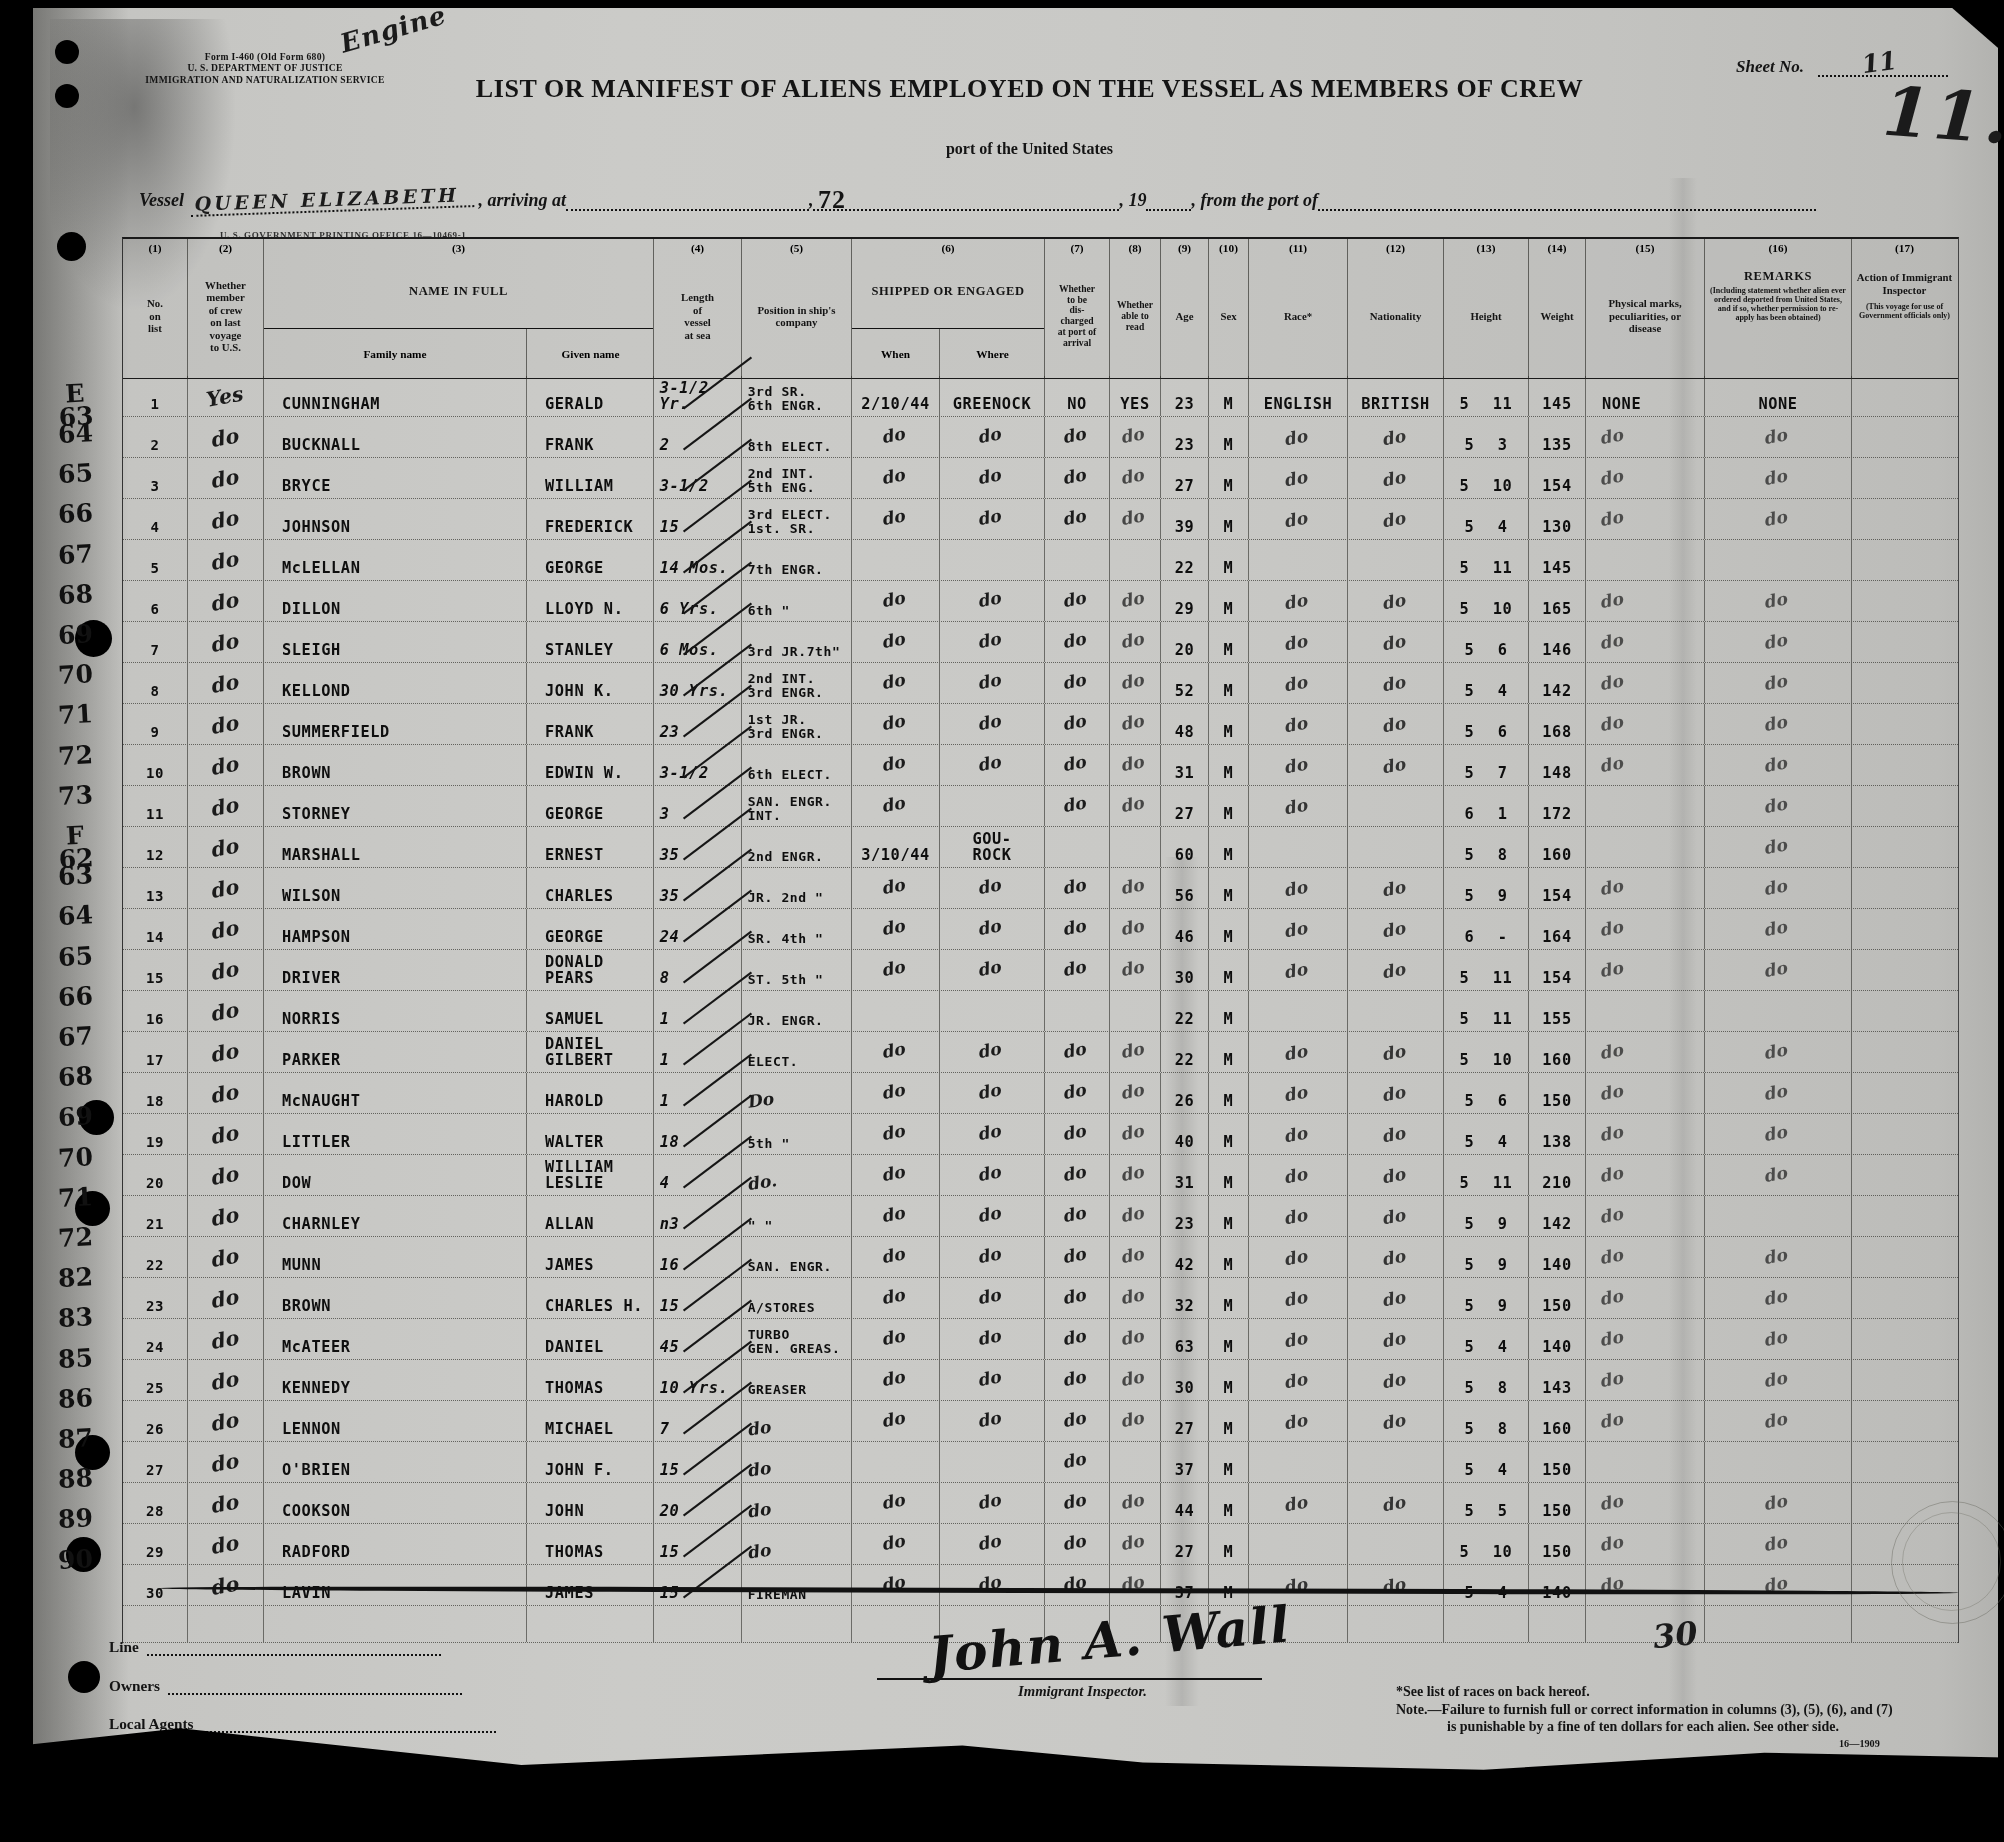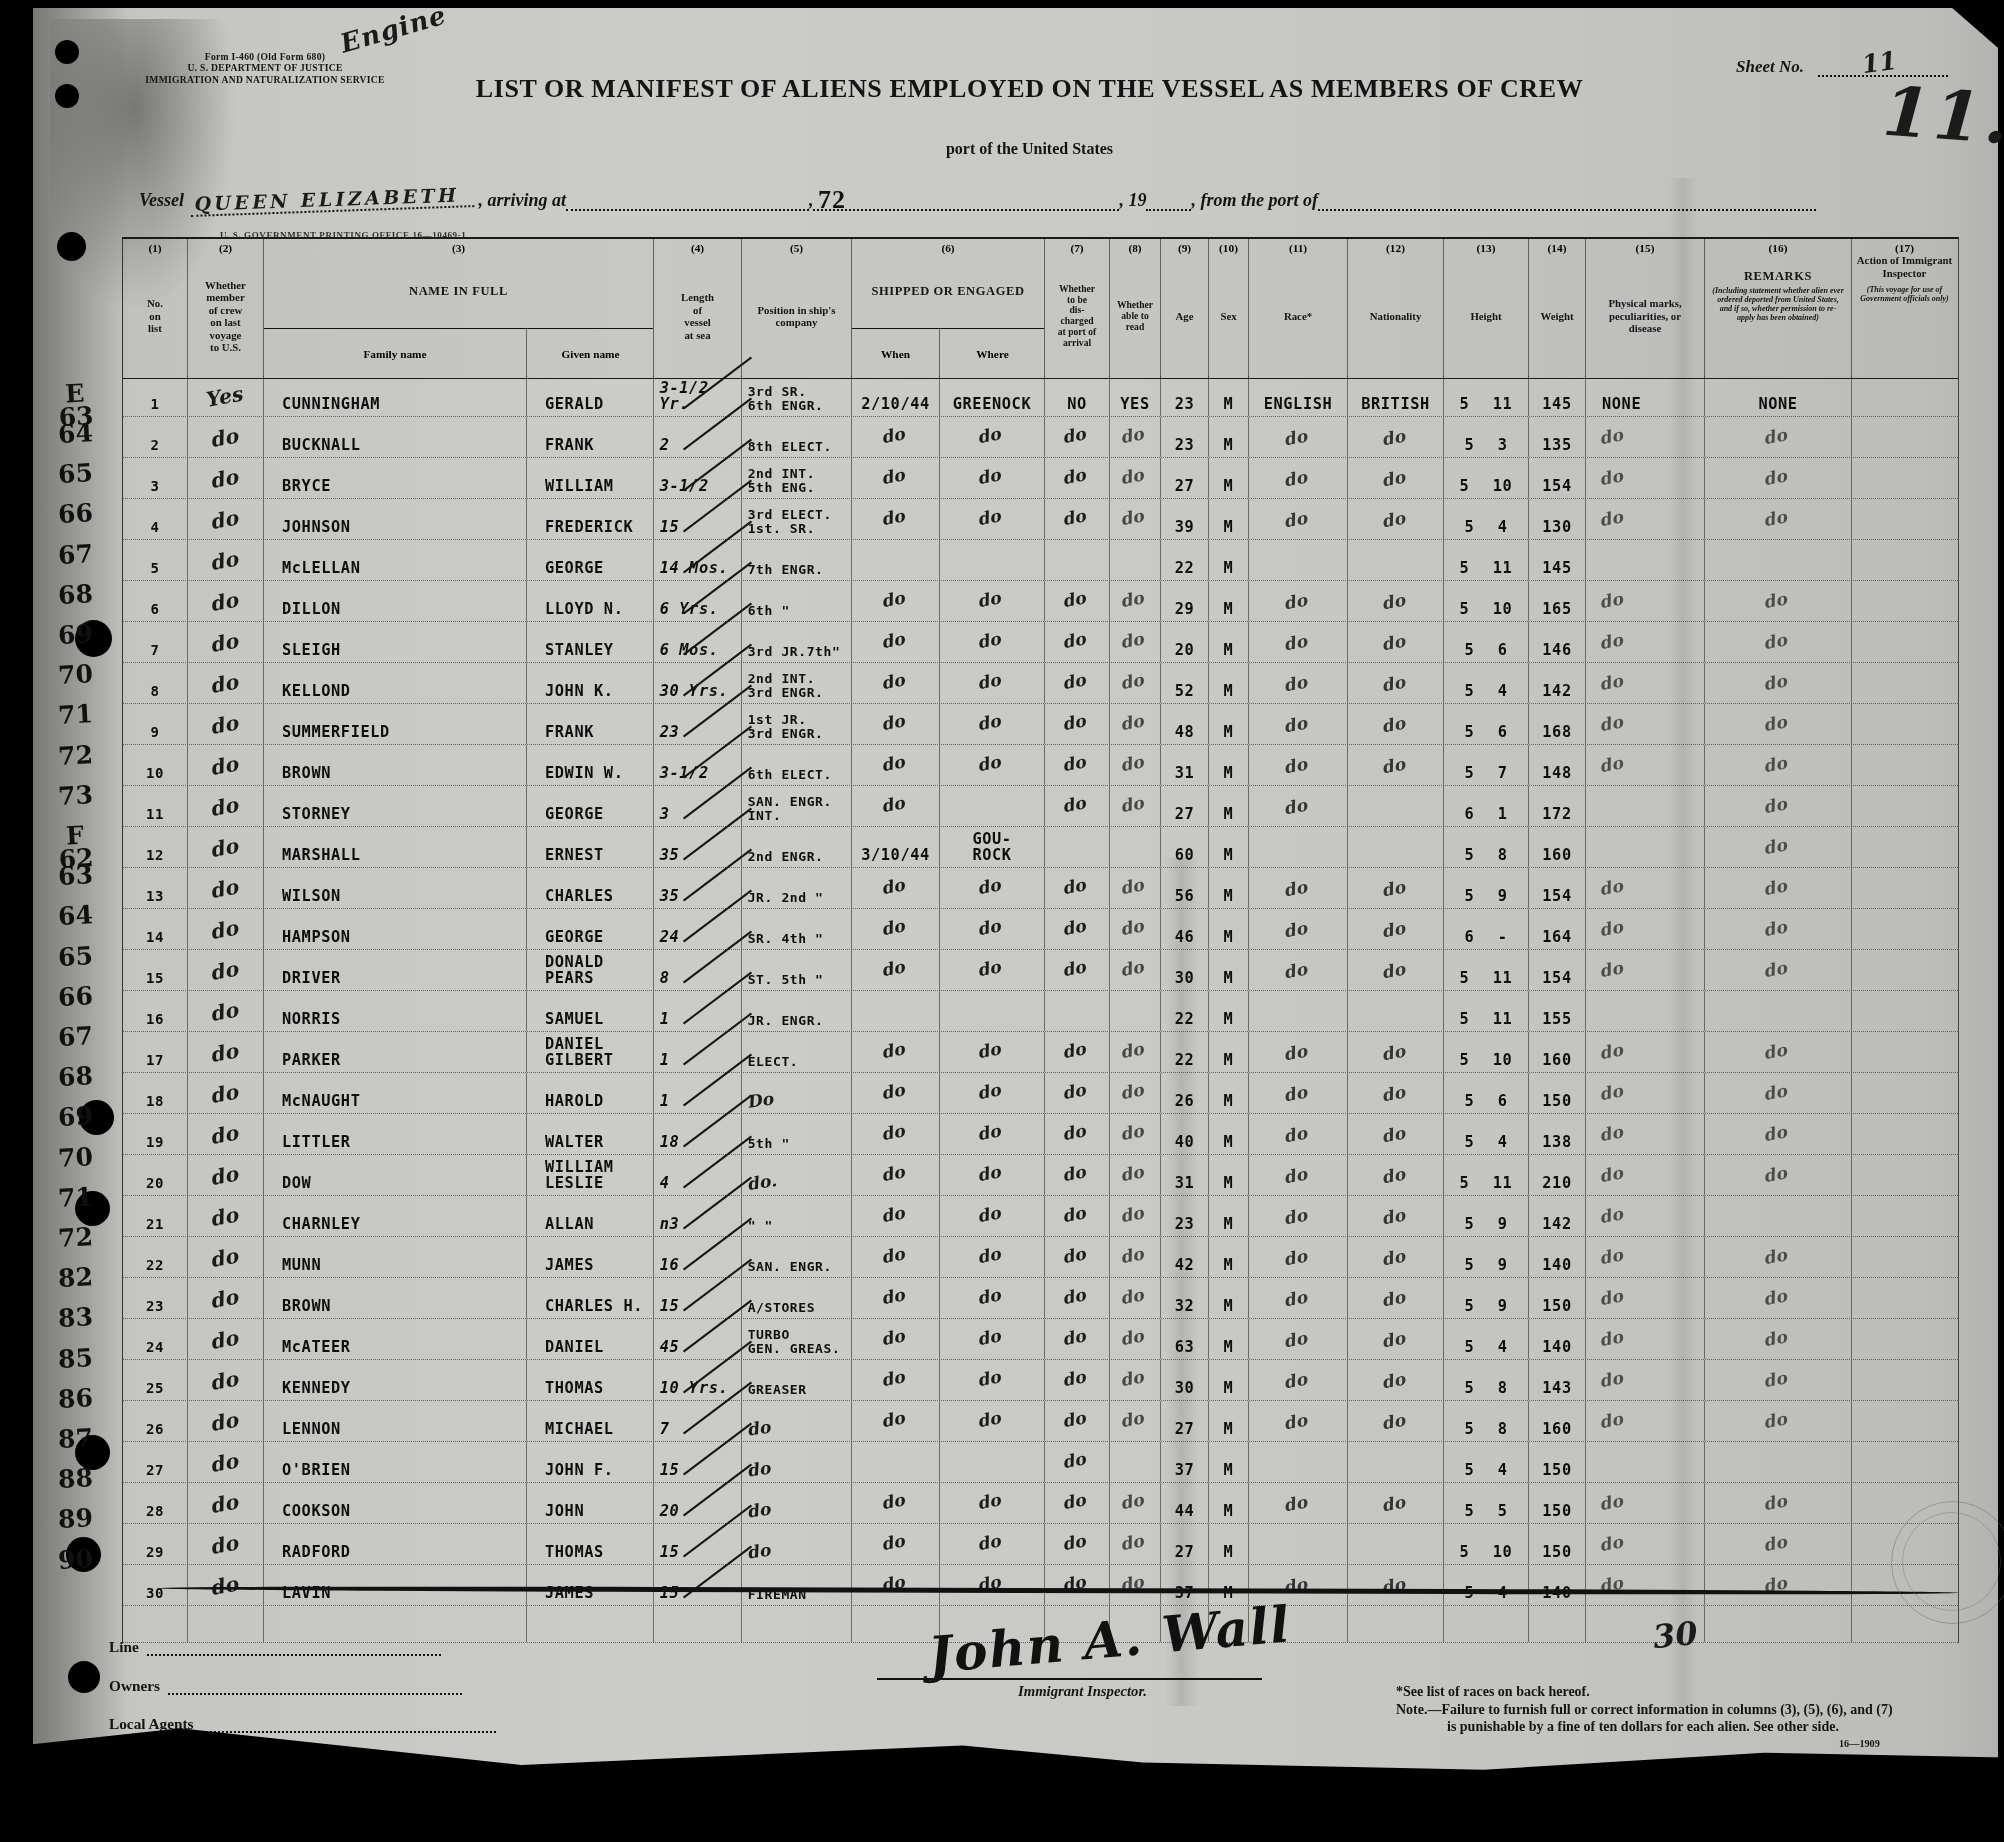--- a/index.html
+++ b/index.html
@@ -39,21 +39,21 @@
 
   :root{--cols:65px 76px 263px 127px 88px 110px 88px 105px 65px 51px 48px 40px 99px 96px 85px 57px 119px 147px 105px;}
   .thead{position:absolute;left:89px;top:229px;width:1835px;height:139px;display:grid;grid-template-columns:var(--cols);
     border-top:2.3px double #1a1a1a;border-bottom:1.7px solid #1a1a1a;border-left:1.7px double #333;border-right:0.6px solid #444;
     background:rgba(0,0,0,0.015);}
   .hcell{border-right:0.6px solid rgba(45,45,40,.65);display:flex;flex-direction:column;align-items:center;padding-top:3.4px;position:relative;}
   .hcell:last-child{border-right:none;}
   .colnum{font-size:11.3px;font-weight:700;font-family:"Liberation Serif",serif;}
   .hlabel{flex-grow:1;display:flex;align-items:center;text-align:center;font-size:10.8px;line-height:12.5px;font-weight:700;font-family:"Liberation Serif",serif;color:#141414;}
   .hlabel.big{font-size:12.5px;letter-spacing:0.6px;}
-  .hsub{font-size:8px;line-height:9px;text-align:center;font-weight:700;margin-bottom:4.5px;color:#141414;font-style:italic;}
+  .hsub{font-size:8px;line-height:9px;text-align:center;font-weight:700;margin-bottom:4.5px;color:#141414;}
   .subrow{width:100%;display:grid;border-top:1.7px solid #111;height:49px;}
   .subrow div{display:flex;align-items:center;justify-content:center;font-size:11.3px;font-weight:700;border-right:0.6px solid rgba(45,45,40,.65);}
   .subrow div:last-child{border-right:none;}
   .name-sub{grid-template-columns:263px 127px;}
   .ship-sub{grid-template-columns:88px 105px;}
 
   .tbody{position:absolute;left:89px;top:368px;width:1835px;border-left:1.7px double #333;border-right:0.6px solid #444;}
   .grid-row{display:grid;grid-template-columns:var(--cols);height:40px;border-bottom:0.6px dotted rgba(55,55,50,.7);}
   .cell{border-right:0.6px solid rgba(45,45,40,.6);position:relative;display:flex;align-items:flex-end;padding-bottom:3.4px;overflow:visible;}
   .cell:last-child{border-right:none;}
@@ -220,21 +220,21 @@
     <div class="hcell">
         <span class="colnum">(16)</span>
         <span class="hlabel big" style="flex-grow:0;margin-top:16px">REMARKS</span>
         <span class="hsub pre" style="margin-top:3.4px">(Including statement whether alien ever
 ordered deported from United States,
 and if so, whether permission to re-
 apply has been obtained)</span>
       </div>
     <div class="hcell">
         <span class="colnum">(17)</span>
-        <span class="hlabel pre" style="flex-grow:0;">Action of Immigrant
+        <span class="hlabel pre" style="flex-grow:0;margin-top:17px">Action of Immigrant
 Inspector</span>
         <span class="hsub pre" style="margin-top:5.7px">(This voyage for use of
 Government officials only)</span>
       </div>
   </div>
 
   <div class="tbody">
       <div class="grid-row">
         <div class="cell cell-no">
           <span class="typed pre">1</span>

